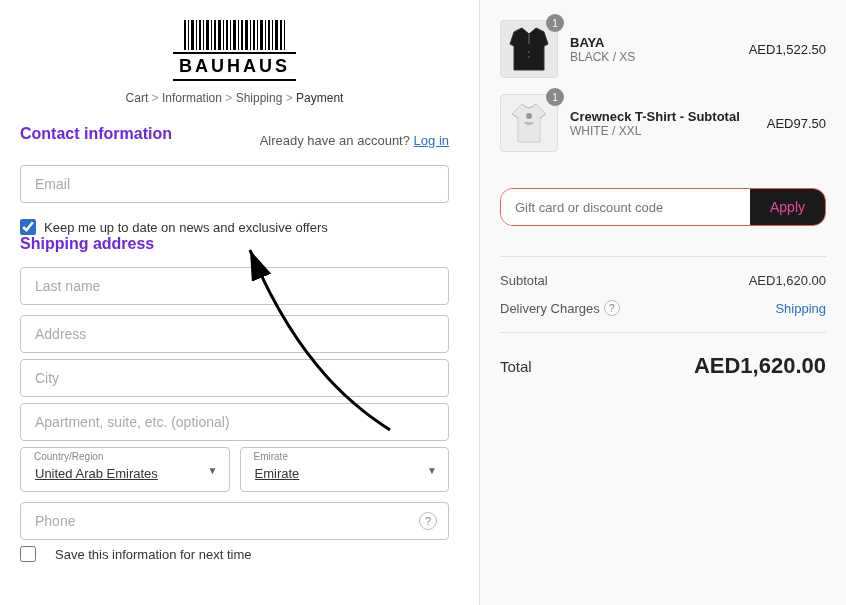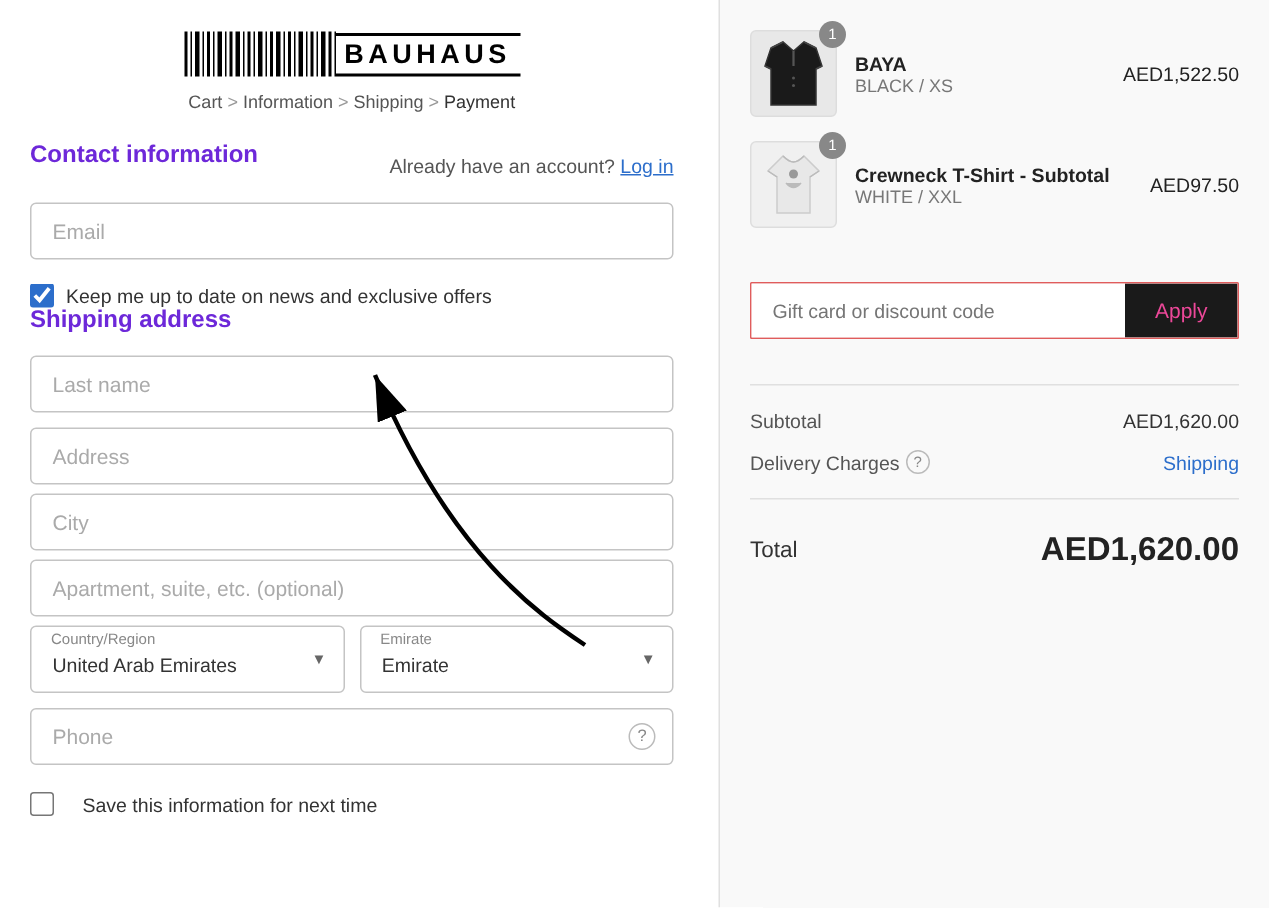--- a/index.html
+++ b/index.html
@@ -24,20 +24,21 @@
     }
 
     .logo-area {
       display: flex;
       justify-content: center;
       margin-bottom: 10px;
     }
 
     .logo-barcode {
       display: flex;
+      flex-direction: column;
       align-items: center;
     }
 
     .barcode-lines {
       display: flex;
       gap: 2px;
       height: 30px;
       align-items: flex-end;
     }
 
@@ -173,35 +174,36 @@
     .select-wrapper .select-label {
       position: absolute;
       top: 4px;
       left: 14px;
       font-size: 10px;
       color: #888;
     }
 
     .select-wrapper select {
       padding-top: 18px;
+      text-decoration: underline;
     }
 
     .select-arrow {
       position: absolute;
       right: 12px;
       top: 50%;
       transform: translateY(-50%);
       pointer-events: none;
       color: #666;
       font-size: 10px;
     }
 
     .phone-row {
       position: relative;
-      margin-bottom: 18px;
+      margin-bottom: 6px;
     }
 
     .phone-row .form-input {
       padding-right: 36px;
     }
 
     .phone-help {
       position: absolute;
       right: 12px;
       top: 50%;
@@ -316,21 +318,21 @@
 
     
     .tshirt-img {
       width: 42px;
       height: 46px;
     }
 
     .discount-box {
       display: flex;
       border: 1.5px solid #e05c5c;
-      border-radius: 1px;
+      border-radius: 13px;
       overflow: hidden;
       margin-bottom: 20px;
     }
 
     .discount-input {
       flex: 1;
       padding: 10px 14px;
       border: none;
       outline: none;
       font-size: 13px;

